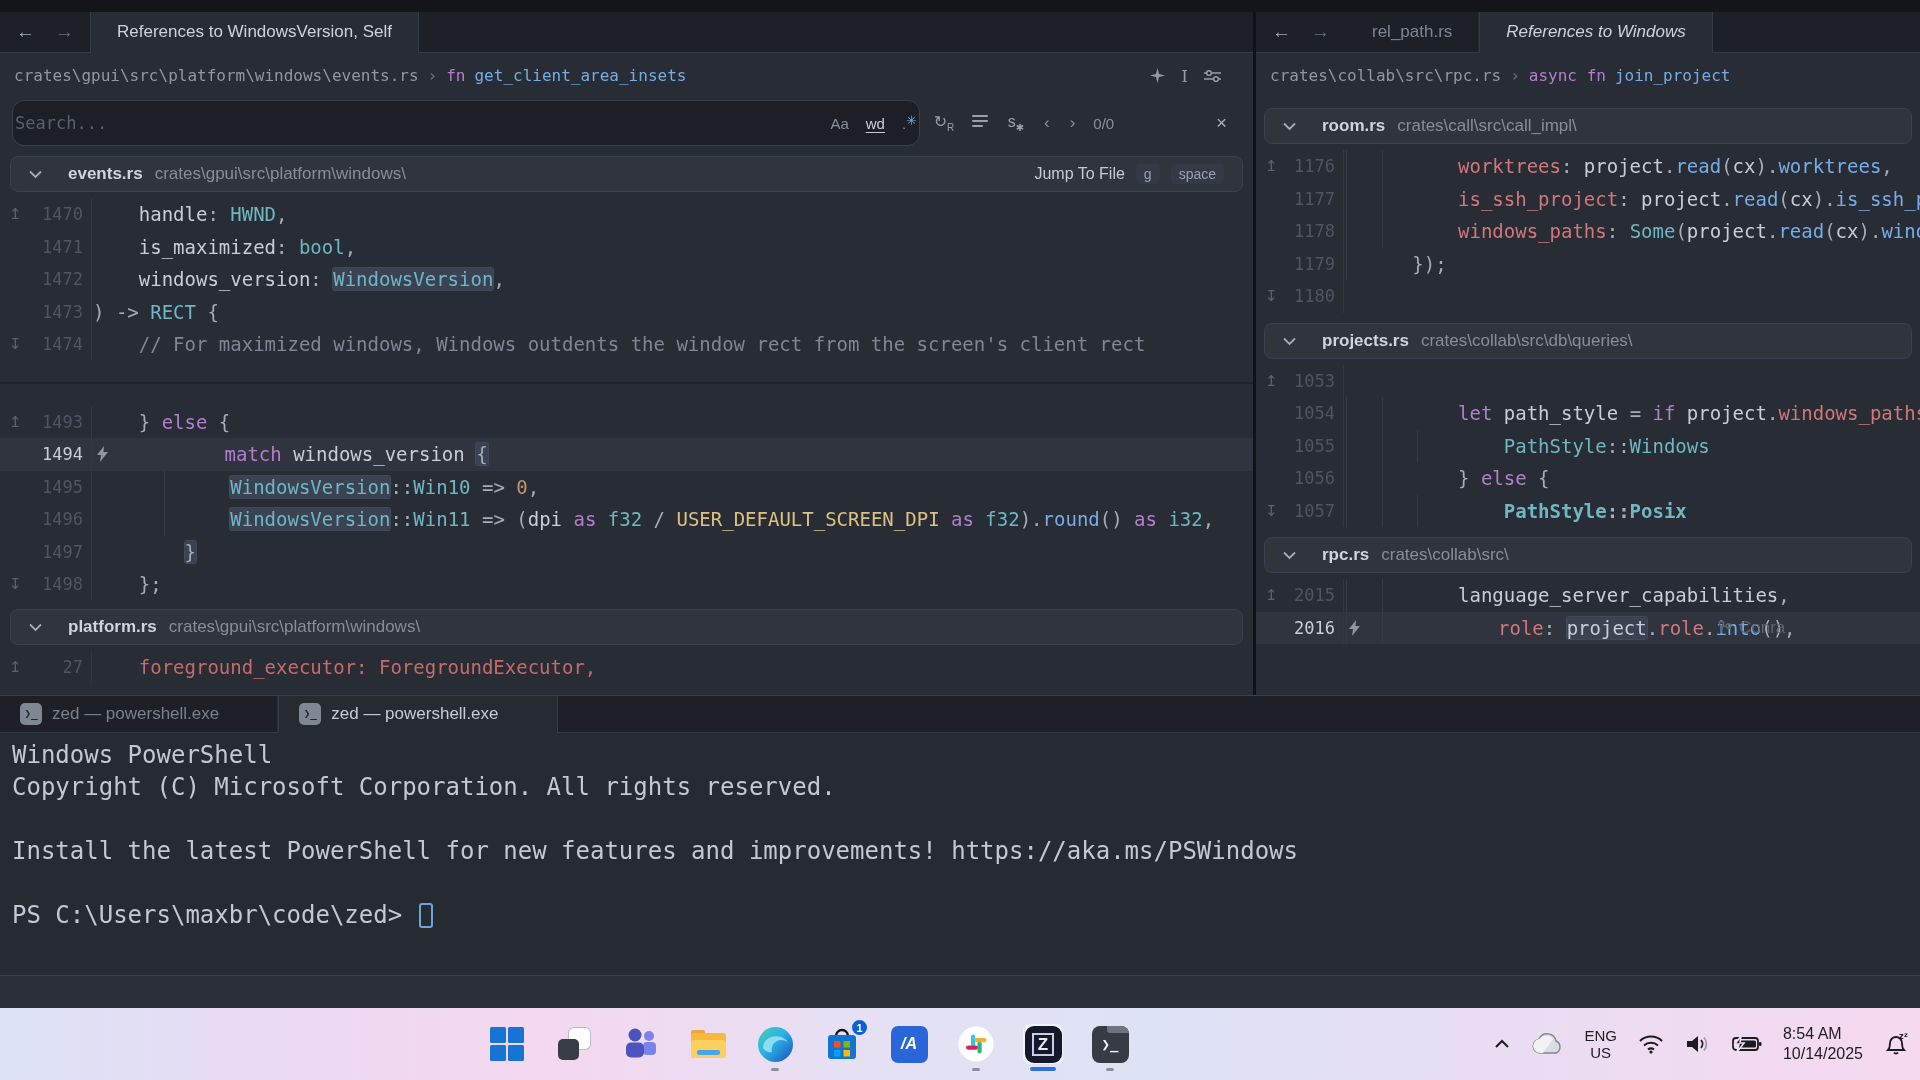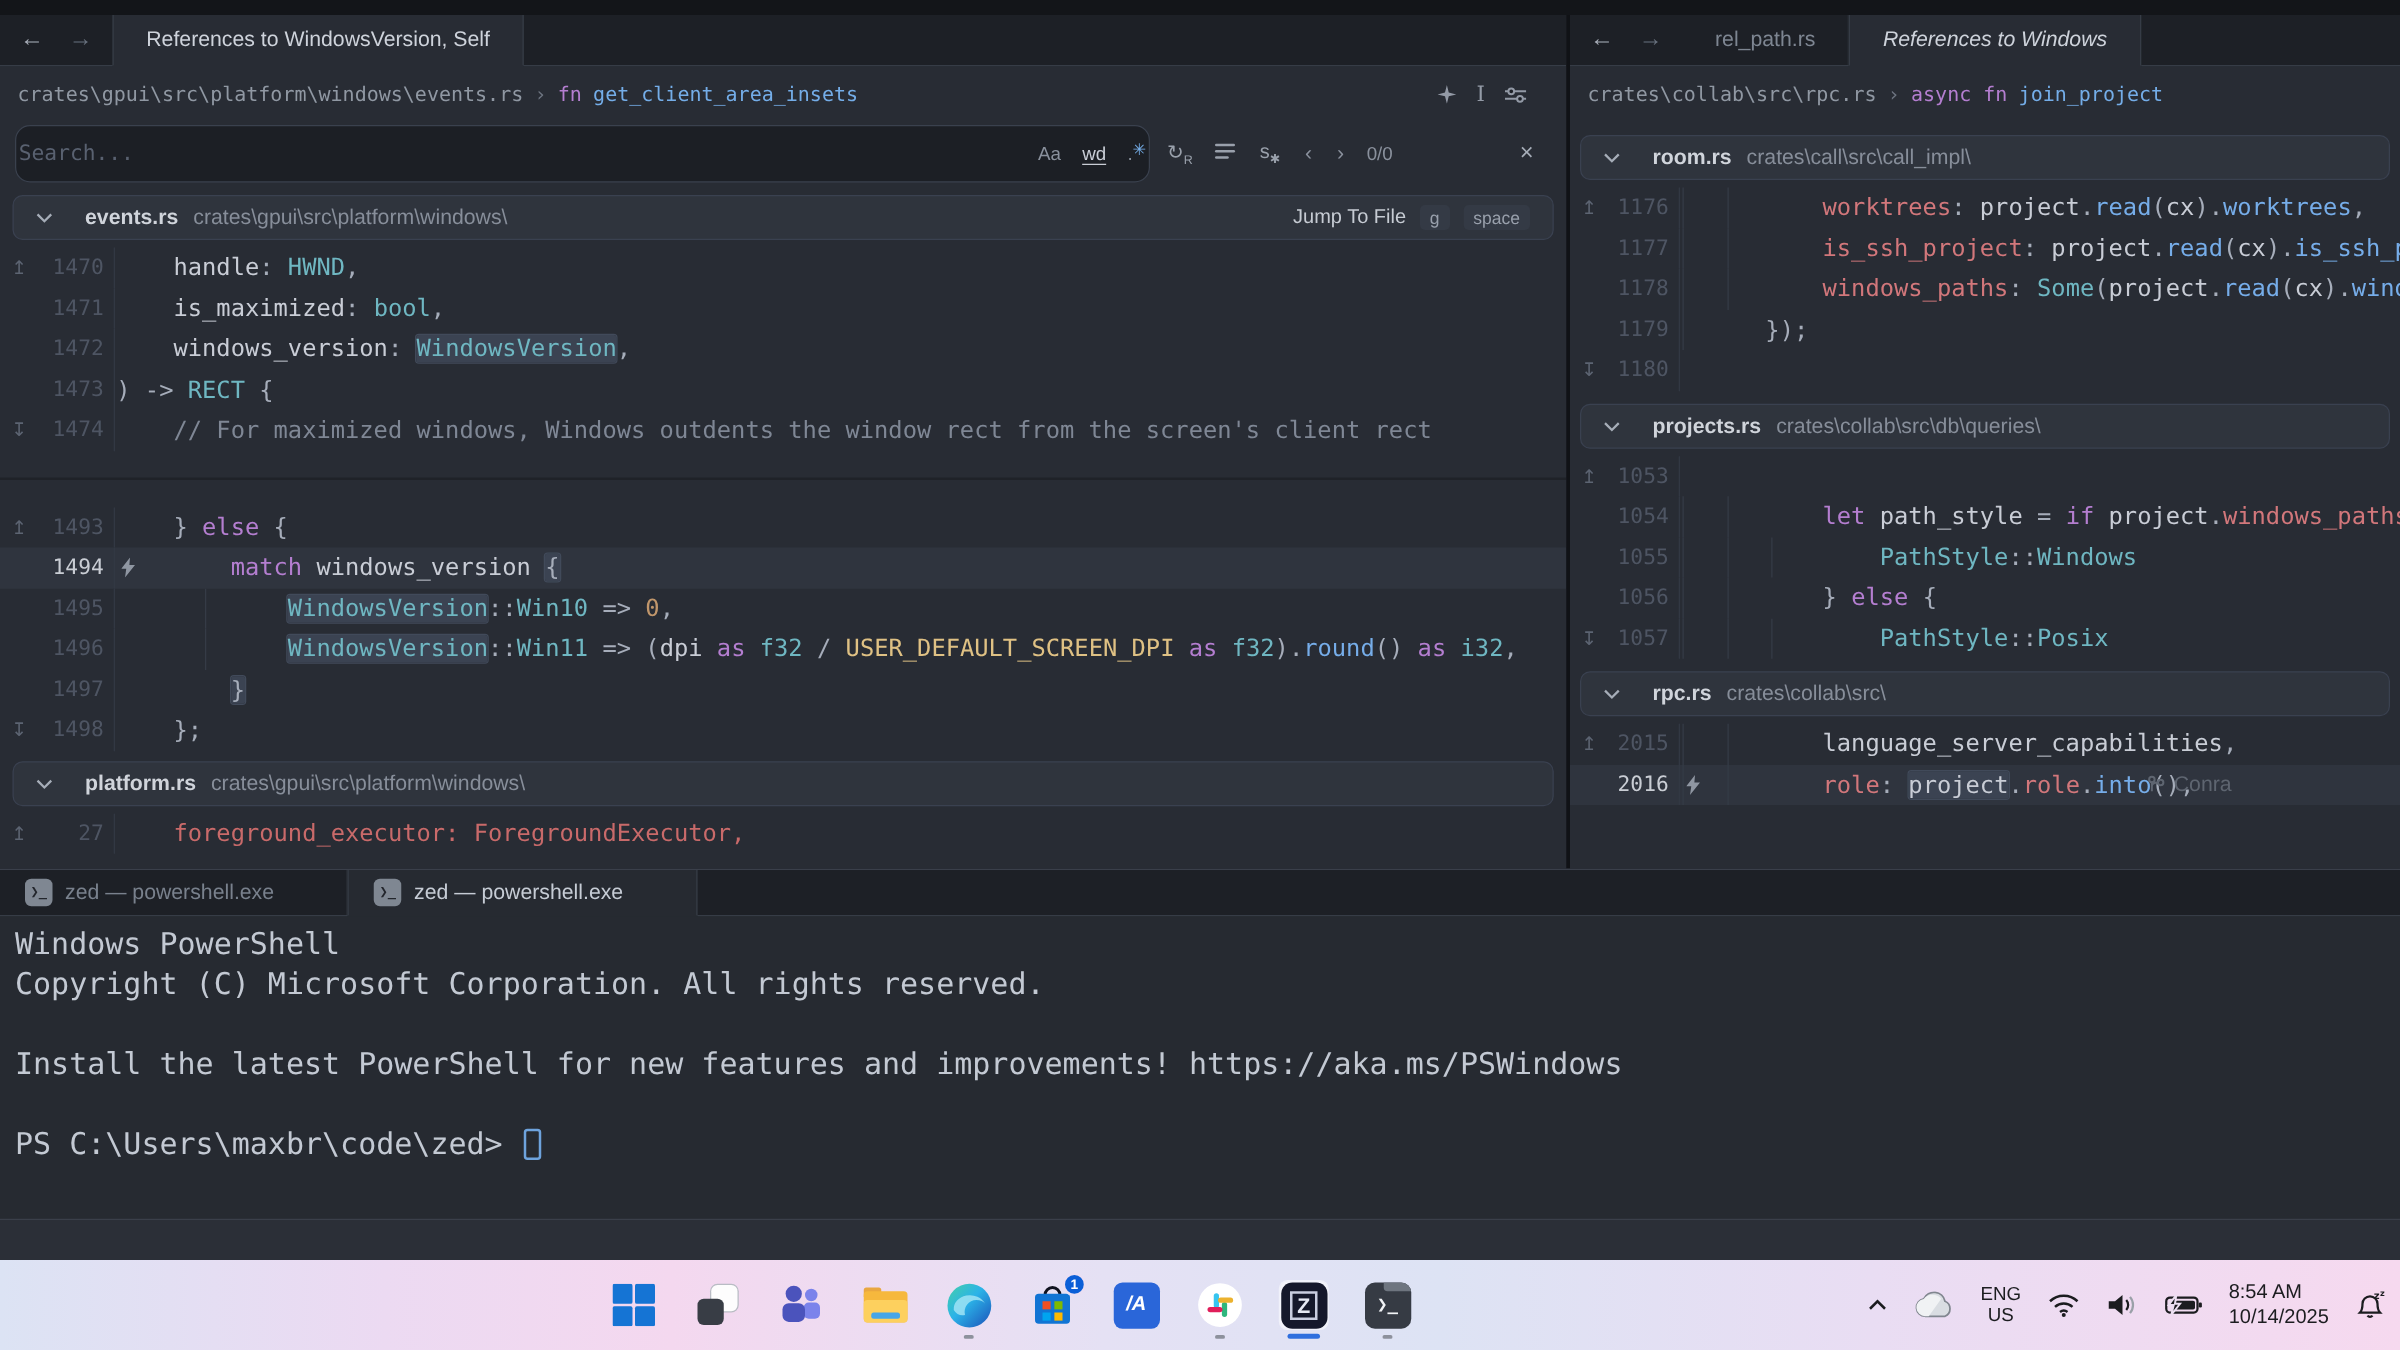--- a/index.html
+++ b/index.html
@@ -63,21 +63,21 @@
   .pane.right .xhead { margin:10px 8px 0; }
   .xchev { display:flex; align-items:center; margin-right:14px; }
   .xfile { font-size:17px; font-weight:700; color:#d0d4db; }
   .xpath { font-size:17px; color:#878e9a; }
   .jump { margin-left:auto; display:flex; align-items:center; gap:11px; }
   .jump-label { font-size:16px; color:#c6cbd3; }
   .key { background:#343a45; border-radius:4px; padding:2px 8px; font-size:14px; color:#99a0ac; }
 
   .xbody { padding-top:6px; }
   .crow { display:flex; height:32.5px; position:relative; align-items:stretch; }
-  .crow.cur { background:#2f343e; }
+  .crow.cur { background:#2f343e;gap:40px; }
   .gut { width:92px; border-right:1px solid #323843; display:flex; align-items:center; flex:none; }
   .pane.right .gut { width:88px; }
   .mark { width:28px; padding-left:9px; color:#5c6472; font-size:15px; }
   .lnum { flex:1; text-align:right; padding-right:8px; color:#4e5563;
     font:17px "DejaVu Sans Mono", monospace; line-height:32.5px; }
   .crow.cur .lnum { color:#c9cdd4; }
   .bolt { position:absolute; left:97px; top:50%; transform:translateY(-50%); display:flex; }
   .pane.right .bolt { left:93px; }
   .code { white-space:pre; font:19px/32.5px "DejaVu Sans Mono", monospace; color:#c9cdd6;
     overflow:hidden; flex:1; }
@@ -462,21 +462,21 @@
                 <div class="code" style="padding-left: calc(16ch - 69px);"><span class="tk t-pu">} </span><span class="tk t-kw">else</span><span class="tk t-pu"> {</span></div>
               </div>
               <div class="crow">
                 <div class="gut">
                   <span class="mark">↧</span>
                   <span class="lnum">1057</span>
                 </div>
                 <i class="guide" style="left: calc(8ch + 19px);"></i>
                 <i class="guide" style="left: calc(12ch + 19px);"></i>
                 <i class="guide" style="left: calc(16ch + 19px);"></i>
-                <div class="code" style="padding-left: calc(20ch - 69px);"><span class="tk t-ty">PathStyle</span><span class="tk t-pu">::</span><span class="tk t-ty">Posix</span></div>
+                <div class="code" style="padding-left: calc(20ch - 69px); font-weight: bold;"><span class="tk t-ty">PathStyle</span><span class="tk t-pu">::</span><span class="tk t-ty">Posix</span></div>
               </div>
             </div>
             <div class="xhead">
               <span class="xchev">
                 <svg width="13" height="10" viewBox="0 0 13 10" fill="none" stroke="#a6adb8" stroke-width="1.8">
                   <polyline points="1,2.5 6.5,8 12,2.5"></polyline>
                 </svg>
               </span>
               <span class="xfile">rpc.rs</span>
               <span class="xpath">crates\collab\src\</span>

